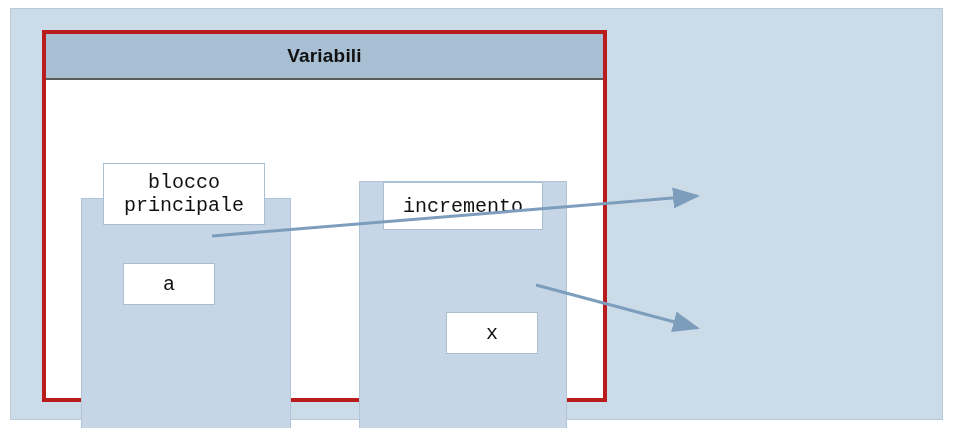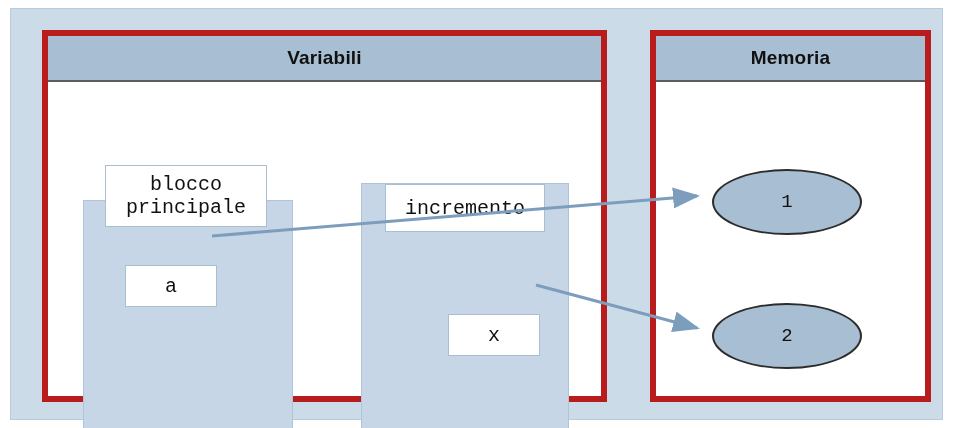--- a/index.html
+++ b/index.html
@@ -23,21 +23,21 @@
     width: 933px;
     height: 412px;
     background: #ccdbe8;
     border: 1px solid #b9cbdb;
     box-sizing: border-box;
   }
   
   .panel {
     position: absolute;
     background: #0ea5e9;
-    border: 6px solid #b91c1c;
+    border: 4px solid #b91c1c;
     box-sizing: border-box;
   }
   .panel-header {
     position: absolute;
     left: 0;
     top: 0;
     right: 0;
     height: 46px;
     background: #a8bed2;
     border-bottom: 2px solid #5c5c5c;
@@ -186,30 +186,20 @@
 
       <div class="labelbox" id="box-incremento">incremento</div>
 
       <div class="labelbox" id="box-a">a</div>
 
       <div class="labelbox" id="box-x">x</div>
 
     </div>
   </div>
 
-  <div class="panel" id="panel-memoria">
-    <div class="panel-header">Memoria</div>
-    <div class="panel-body">
-
-      <div class="cell" id="cell-1">1</div>
-
-      <div class="cell" id="cell-2">2</div>
-
-    </div>
-  </div>
 
   <svg id="arrows" viewBox="0 0 953 428">
     <defs>
       <marker id="arrowhead" markerWidth="9" markerHeight="7" refX="8" refY="3.5" orient="auto">
         <polygon points="0 0, 9 3.5, 0 7" fill="#7d9dbd"></polygon>
       </marker>
     </defs>
     <line x1="212" y1="236" x2="697" y2="196" stroke="#7d9dbd" stroke-width="3" marker-end="url(#arrowhead)"></line>
     <line x1="536" y1="285" x2="697" y2="328" stroke="#7d9dbd" stroke-width="3" marker-end="url(#arrowhead)"></line>
   </svg>

